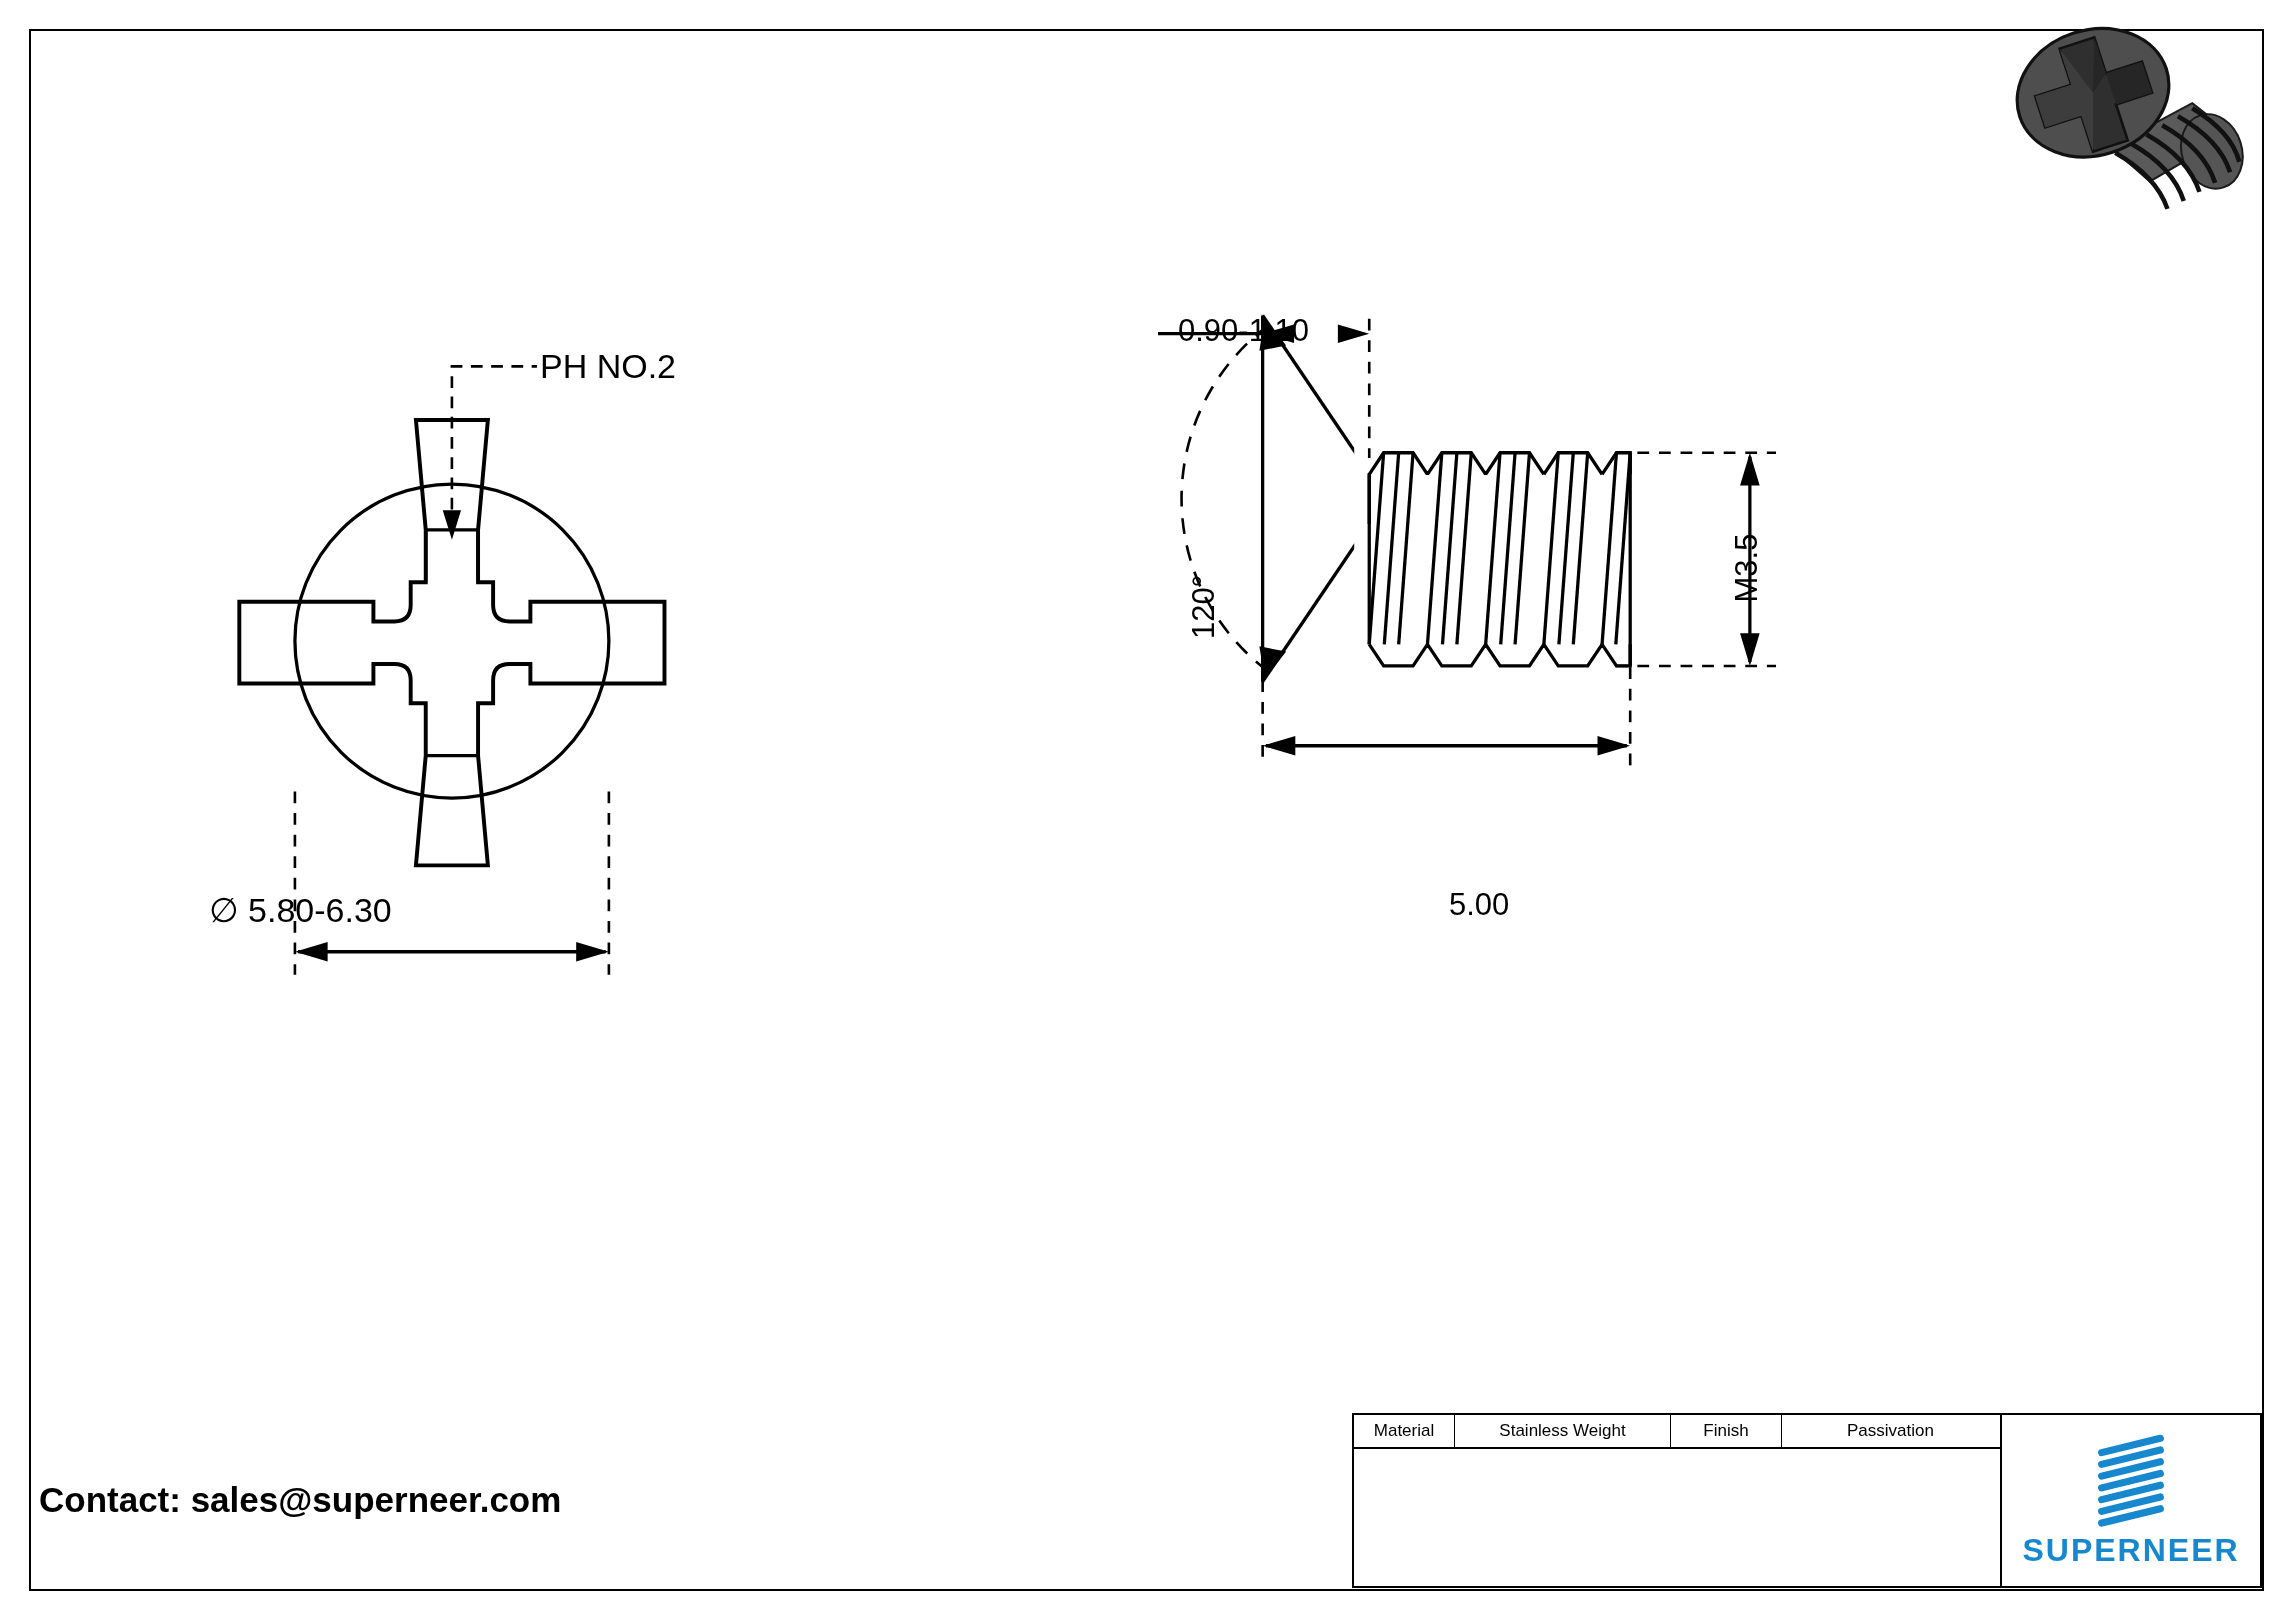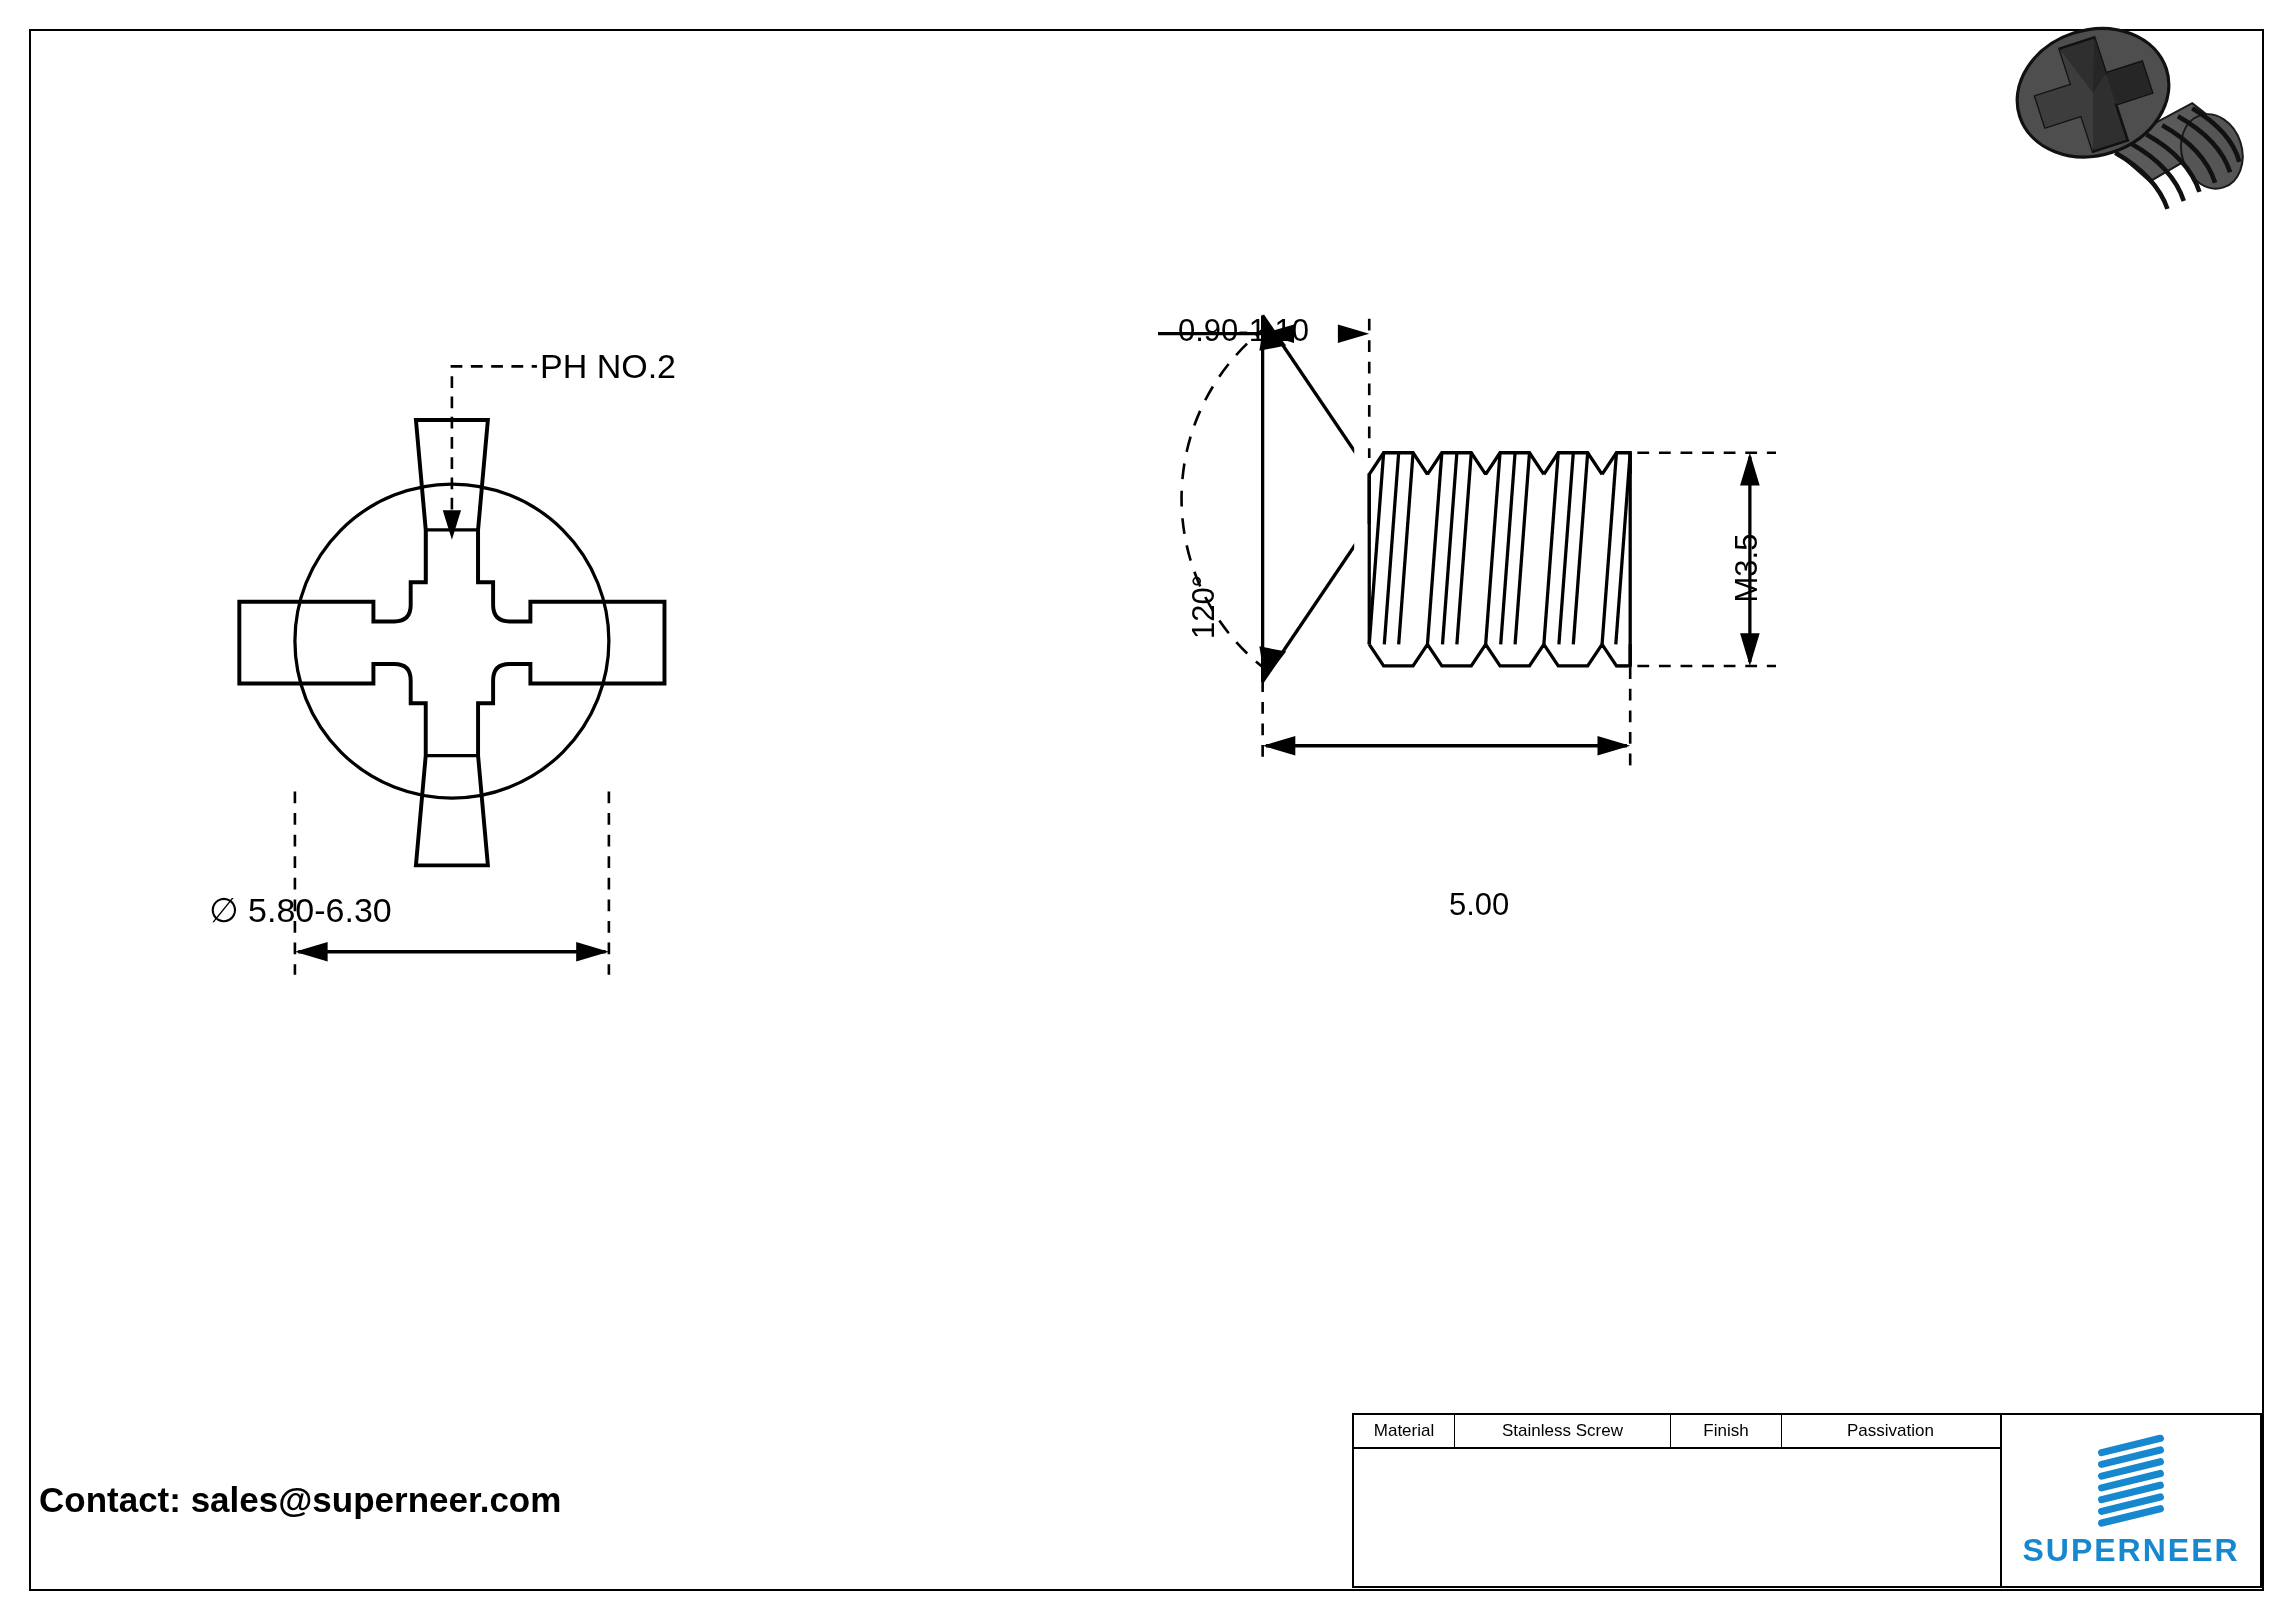--- a/index.html
+++ b/index.html
@@ -322,21 +322,21 @@
 <div class="abs vrot" style="left:1675px;top:550px;width:144px;text-align:center;font-size:31px;white-space:nowrap;">M3.5</div>
 
 <div class="abs" style="left:1449px;top:887px;font-size:31px;white-space:nowrap;">5.00</div>
 
 <div class="contact">Contact: sales@superneer.com</div>
 
 <div class="titleblock">
   <div class="tb-left">
     <div class="tb-row r1">
       <div class="tb-cell c-mat">Material</div>
-      <div class="tb-cell c-matv">Stainless Screw</div>
+      <div class="tb-cell c-matv">Stainless Weight</div>
       <div class="tb-cell c-fin">Finish</div>
       <div class="tb-cell c-finv last">Passivation</div>
     </div>
   </div>
   <div class="tb-right">
     <div class="logo-mark">
       <svg width="77" height="98" viewBox="0 0 118 150">
         <g stroke="#1787ce" stroke-width="11" stroke-linecap="round">
           <line x1="14" y1="30" x2="104" y2="8"></line>
           <line x1="14" y1="48" x2="104" y2="26"></line>

